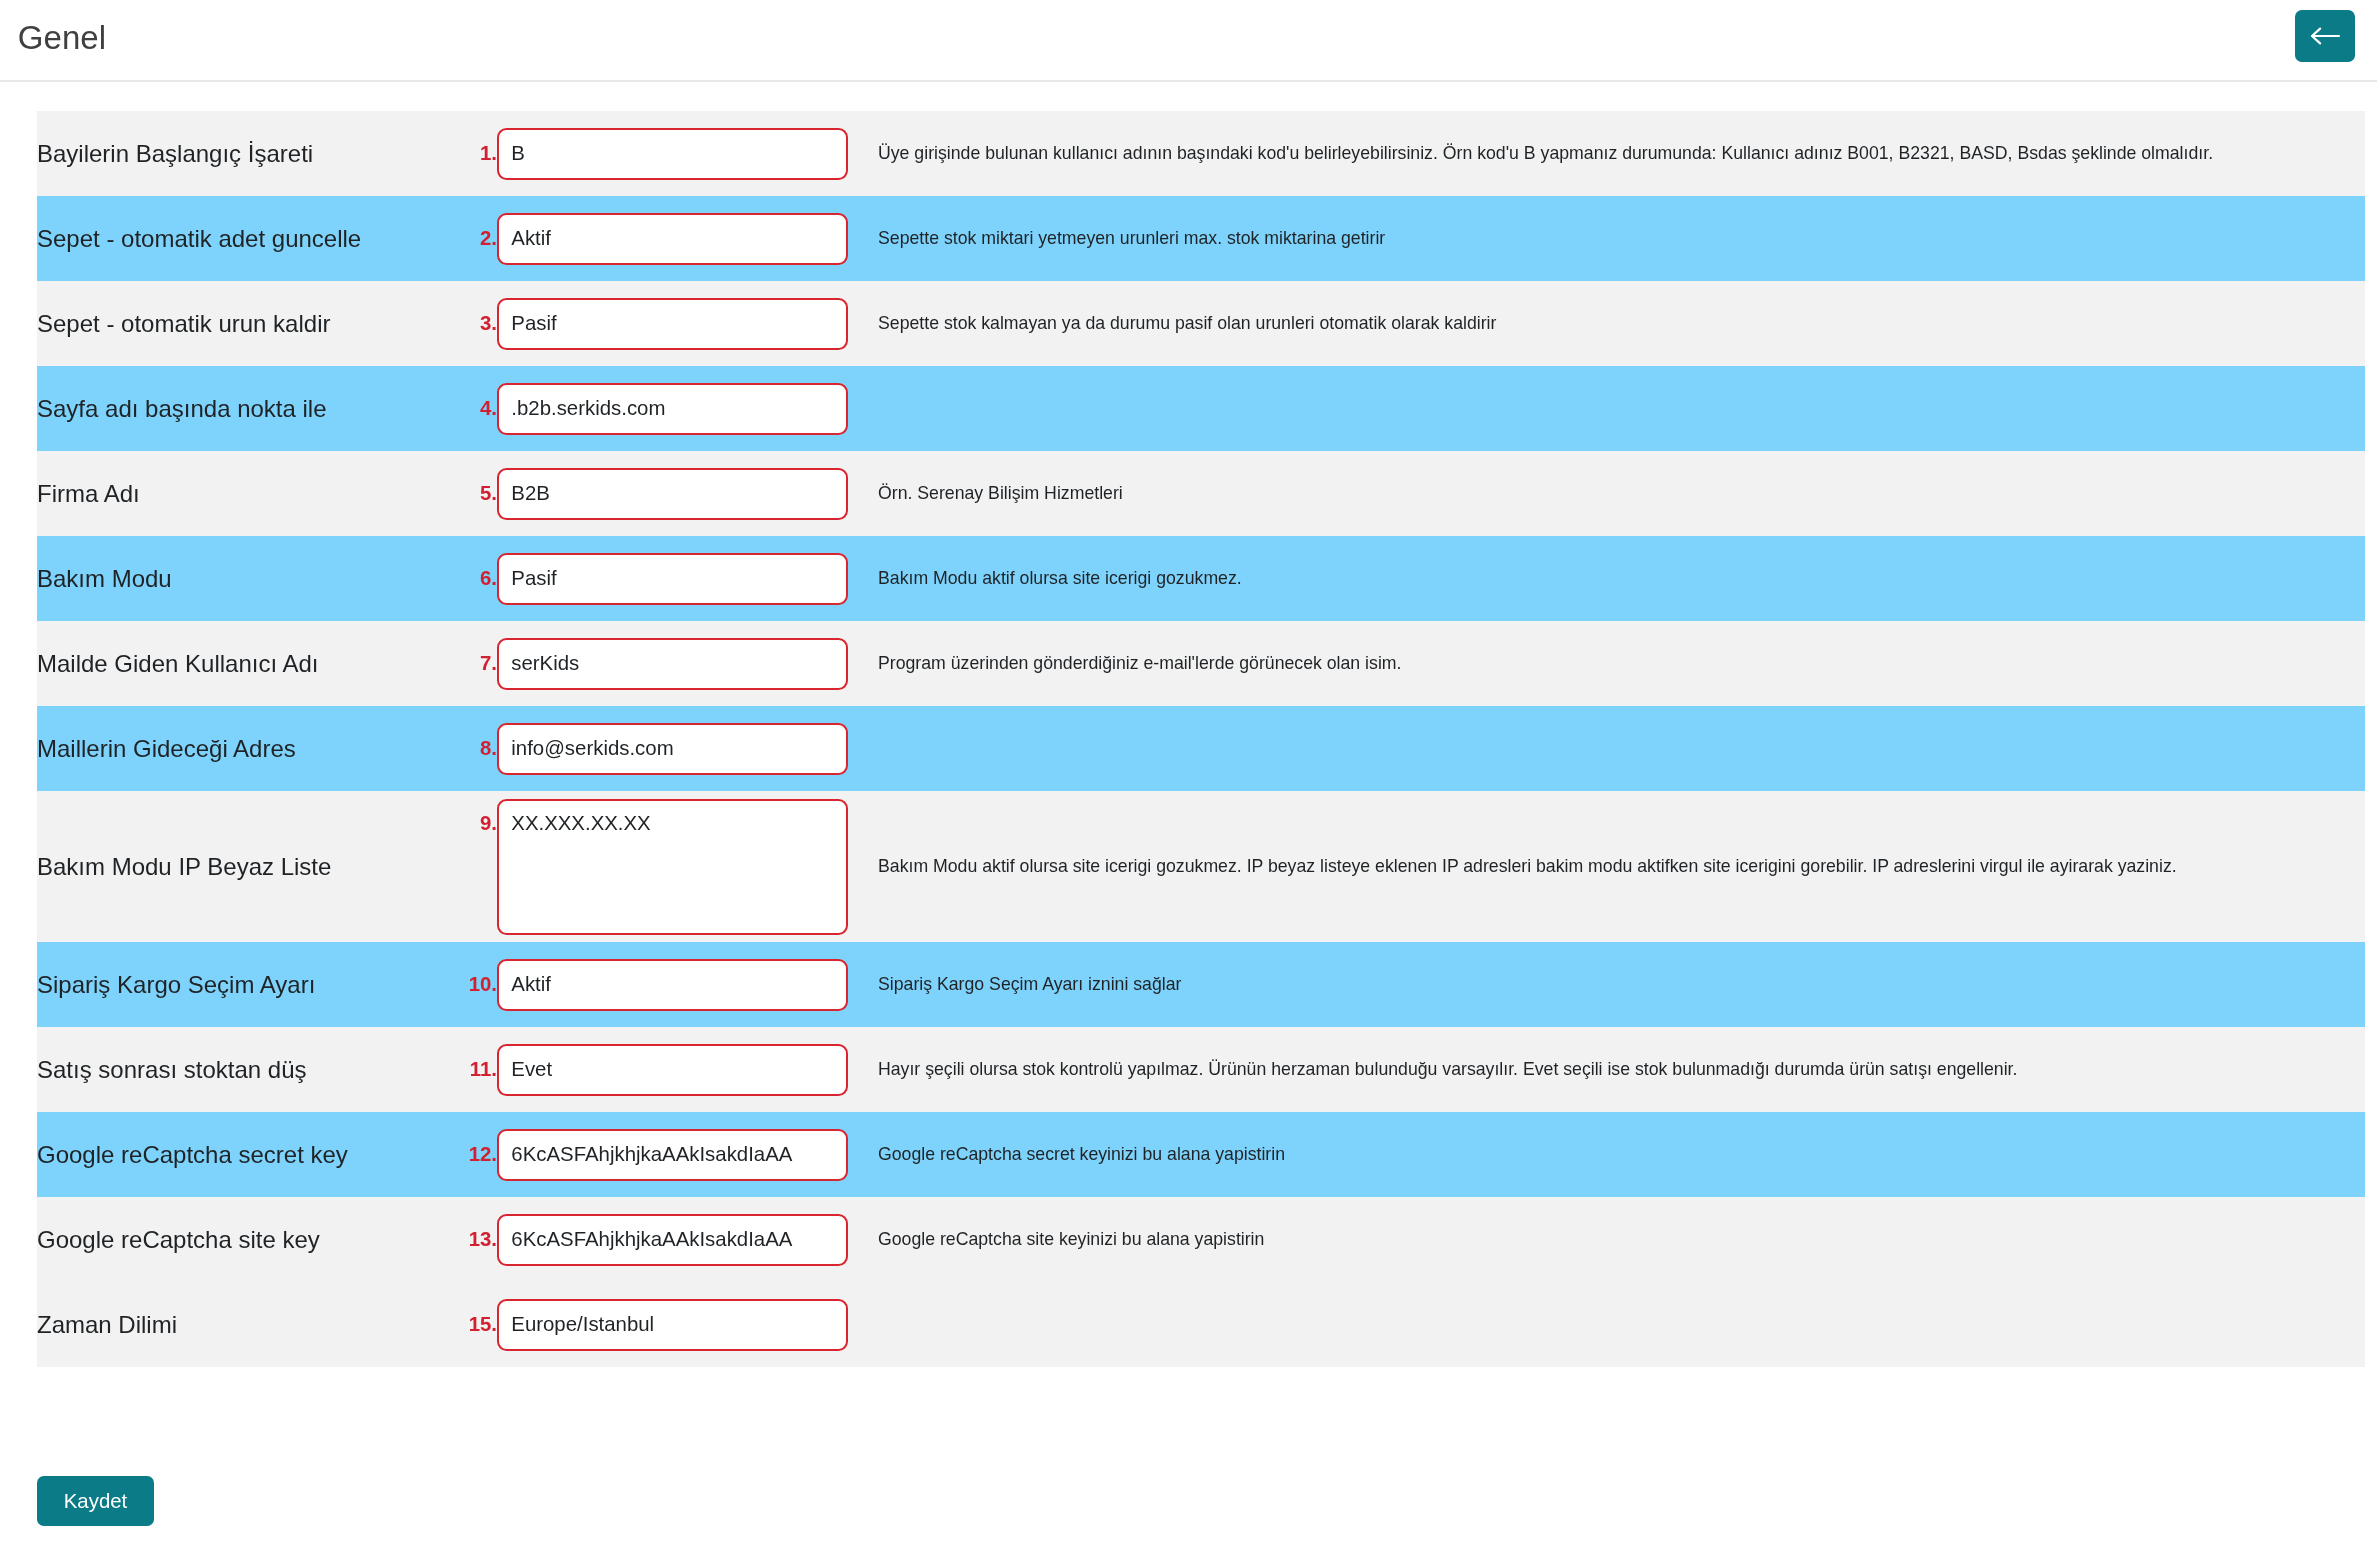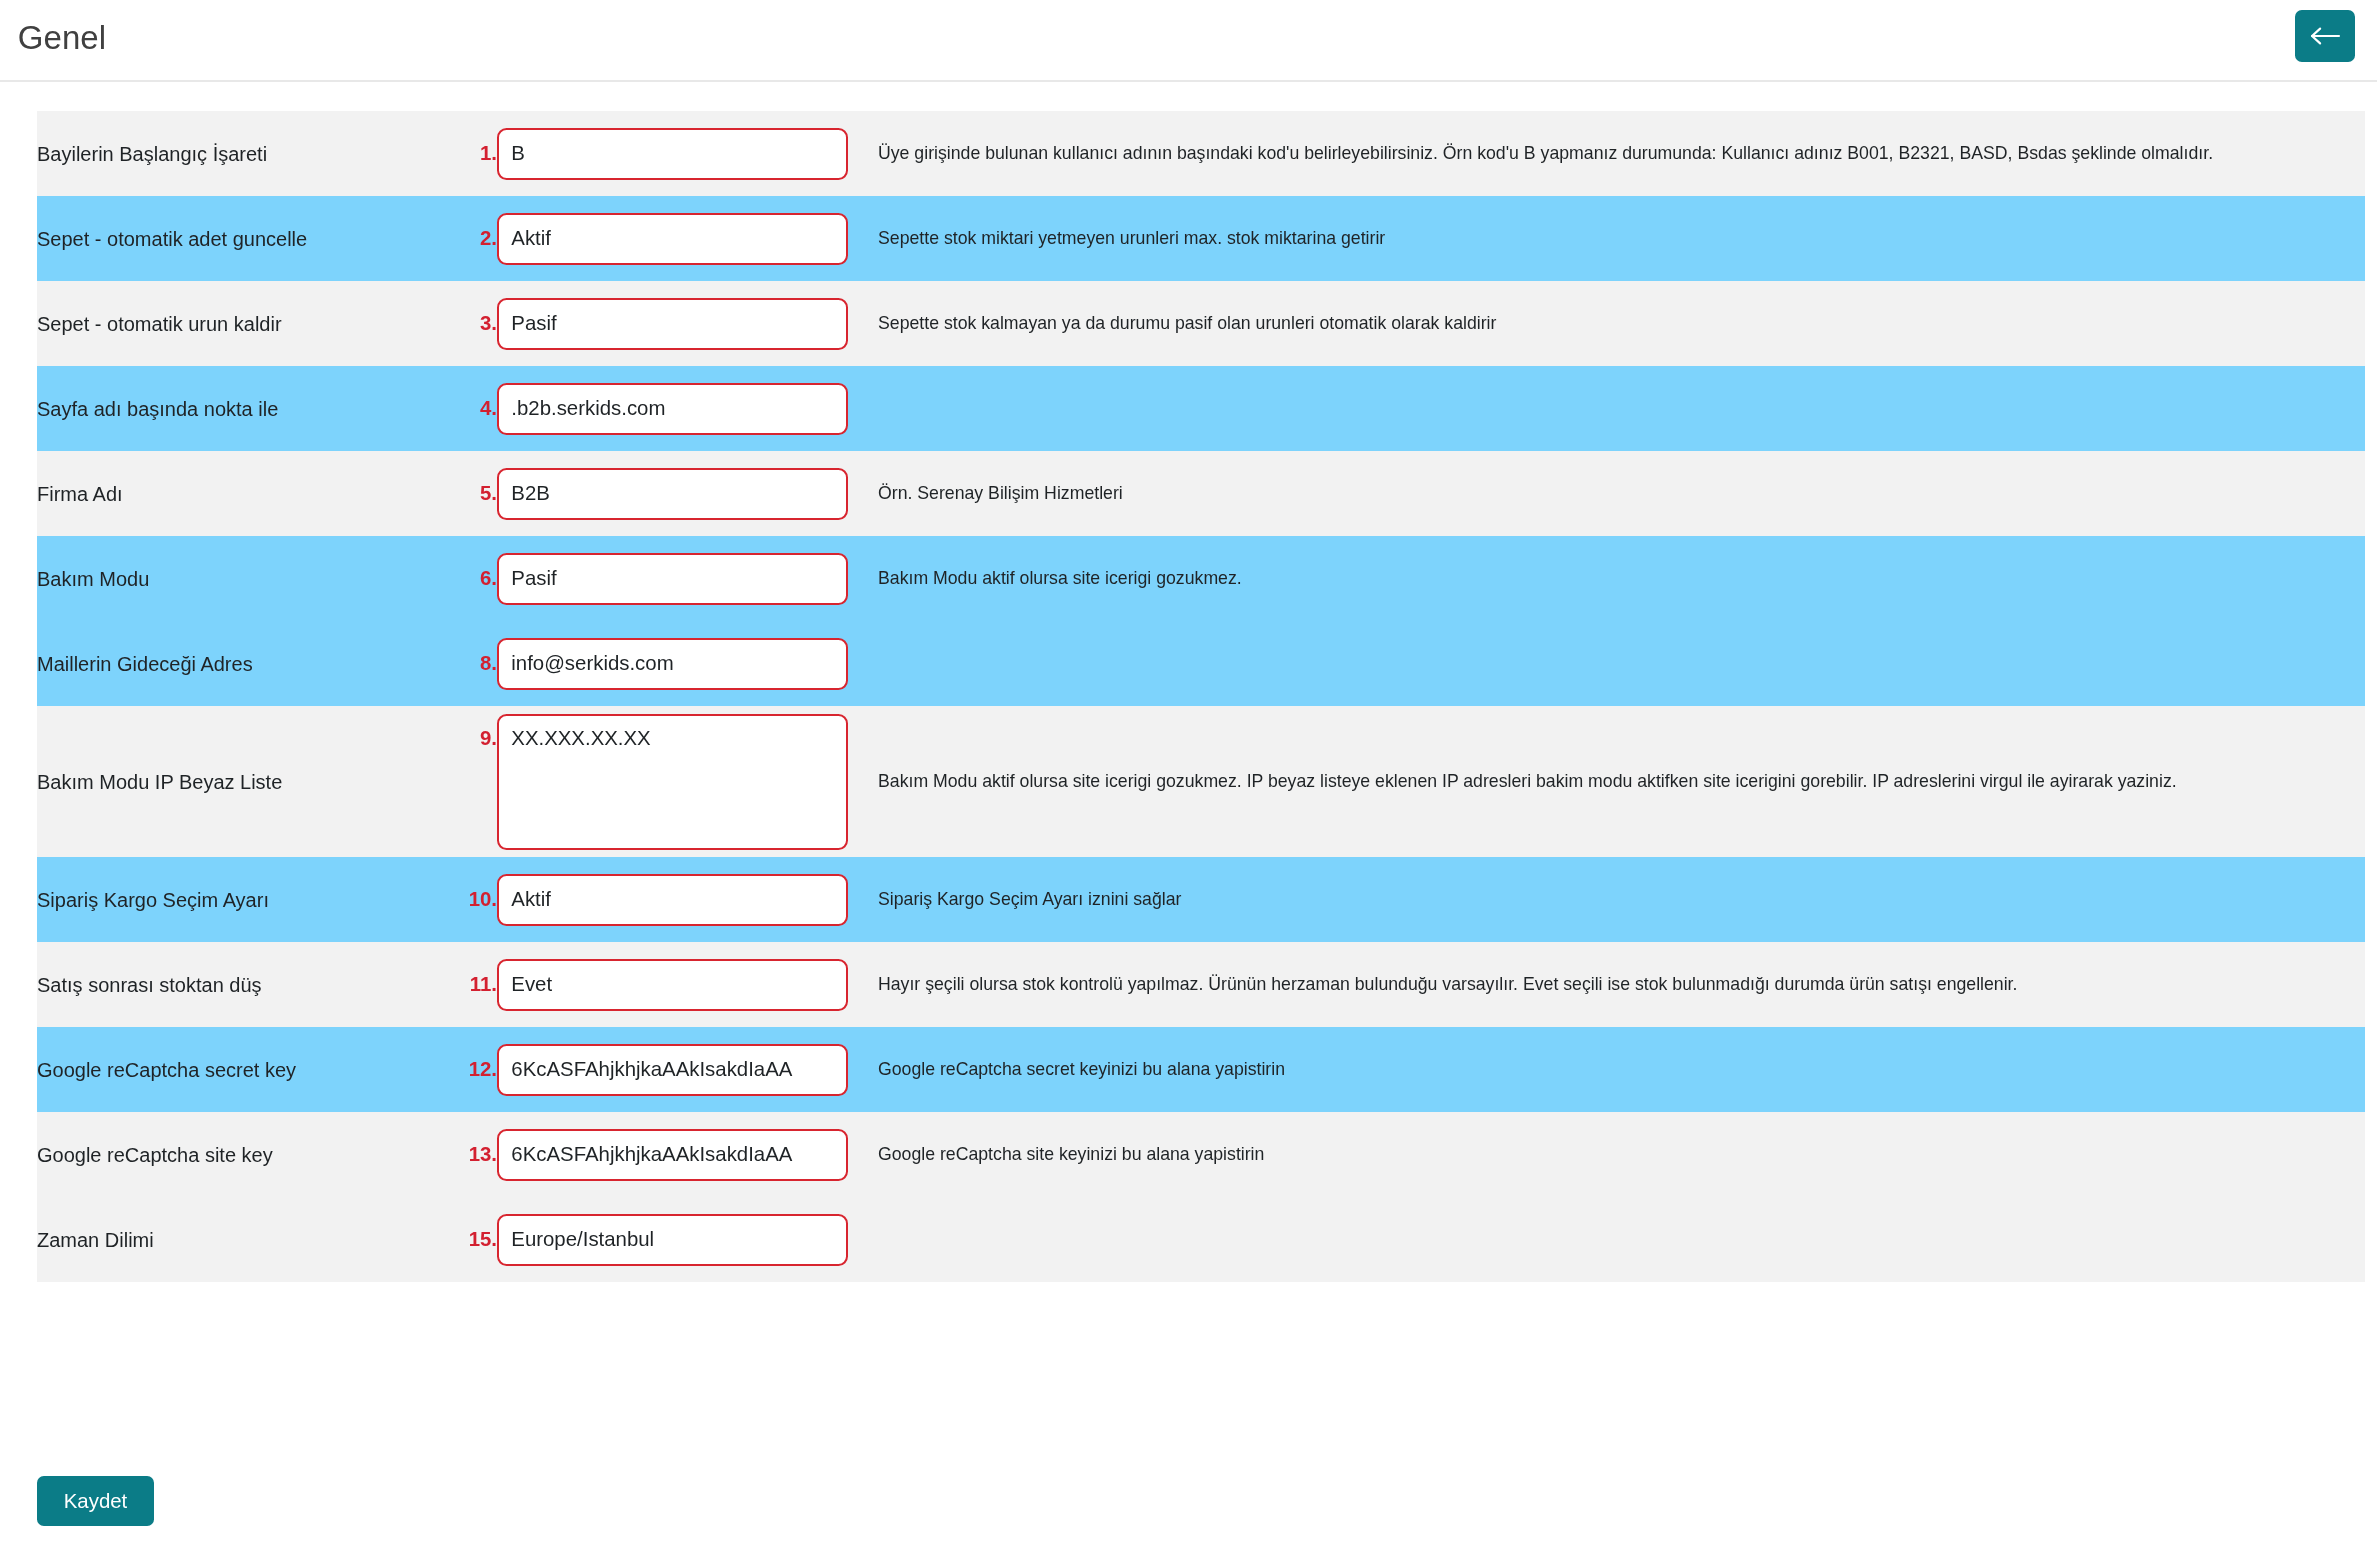--- a/index.html
+++ b/index.html
@@ -74,21 +74,21 @@
     border: none;
   }
 
   .col-label { width: 419px; }
   .col-num   { width: 41px;  }
   .col-input { width = 381px; width: 381px; }
   .col-desc  { width: auto;  }
 
   .cell-label {
     padding: 0 13.6px 0 20.4px;
-    font-size: 20px;
+    font-size: 24px;
     line-height: 26px;
     color: #1f2326;
     font-weight: 400;
     white-space: nowrap;
   }
 
   .cell-num {
     text-align: right;
     padding-right: 9.5px;
     font-size: 20.4px;
@@ -226,20 +226,28 @@
 
       <tr class="row-even h-std">
         <td class="cell-label">Bakım Modu</td>
         <td class="cell-num">6.</td>
         <td class="cell-input">
           <input class="field" type="text" value="Pasif" style="">
         </td>
         <td class="cell-desc">Bakım Modu aktif olursa site icerigi gozukmez.</td>
       </tr>
 
+      <tr class="row-odd h-std">
+        <td class="cell-label">Mailde Giden Kullanıcı Adı</td>
+        <td class="cell-num">7.</td>
+        <td class="cell-input">
+          <input class="field" type="text" value="serKids" style="">
+        </td>
+        <td class="cell-desc">Program üzerinden gönderdiğiniz e-mail'lerde görünecek olan isim.</td>
+      </tr>
 
       <tr class="row-even h-std">
         <td class="cell-label">Maillerin Gideceği Adres</td>
         <td class="cell-num">8.</td>
         <td class="cell-input">
           <input class="field" type="text" value="info@serkids.com" style="">
         </td>
         <td class="cell-desc"></td>
       </tr>
 

